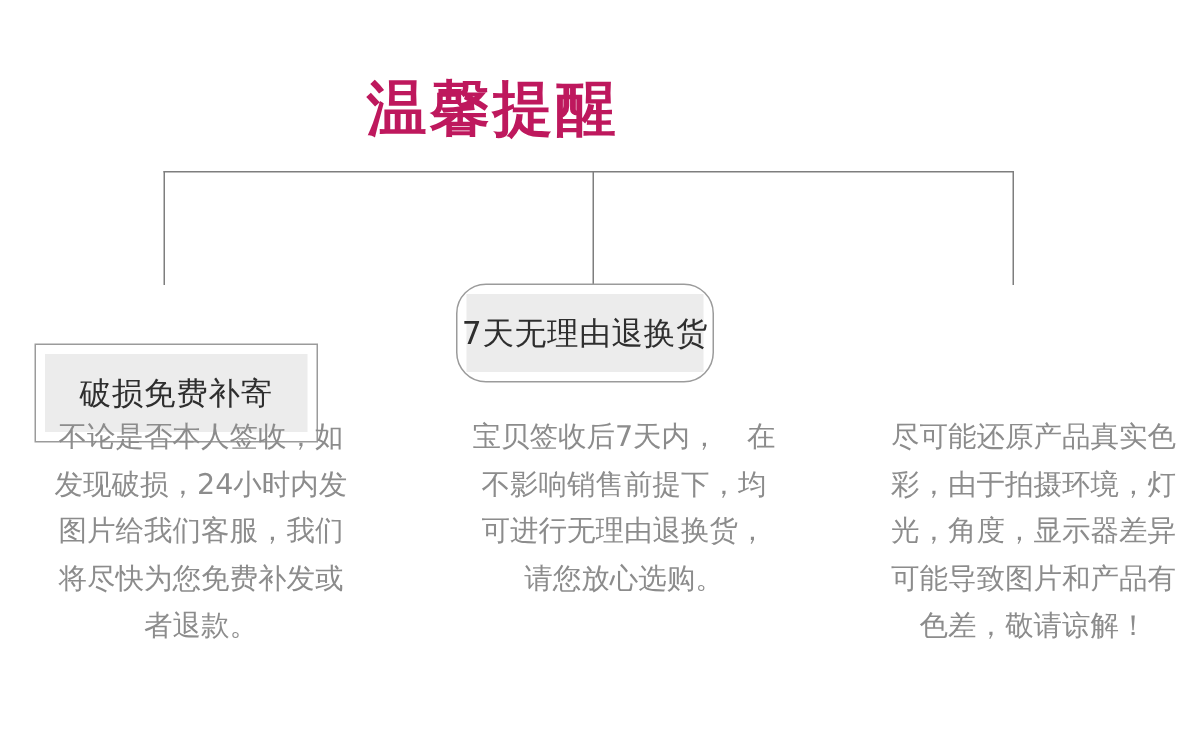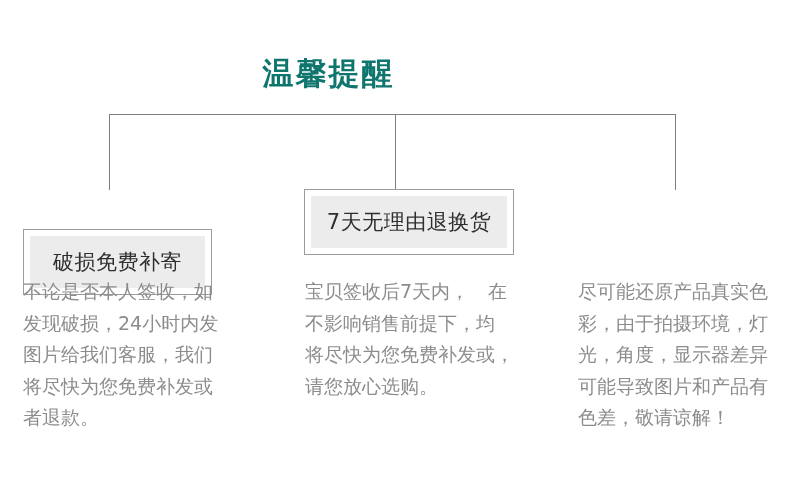--- a/index.html
+++ b/index.html
@@ -14,25 +14,25 @@
     background: #ffffff;
     font-family: "DejaVu Sans", "Liberation Sans", sans-serif;
     overflow: hidden;
   }
   .title {
     position: absolute;
     top: 50px;
     left: 0;
     width: 657px;
     text-align: center;
-    font-size: 31px;
+    font-size: 40px;
     line-height: 46px;
     font-weight: 700;
     letter-spacing: 2px;
-    color: #0f766e;
+    color: #be185d;
   }
   .hline {
     position: absolute;
     top: 114px;
     left: 109px;
     width: 567px;
     height: 1px;
     background: #7e7e7e;
   }
   .vline {
@@ -62,31 +62,31 @@
     align-items: center;
     justify-content: center;
   }
   .policy-box .label {
     font-size: 21px;
     color: #2e2e2e;
     letter-spacing: 0.5px;
     white-space: nowrap;
   }
   .box-1 { left: 23px;  width: 189px; margin-top: 40px; }
-  .box-2 { left: 304px; width: 210px; }
+  .box-2 { left: 304px; width: 172px; border-radius: 20px; }
   .box-3 { left: 578px; width: 188px; }
   .desc {
     position: absolute;
     top: 276px;
     width: 222px;
     font-size: 19px;
     line-height: 31.5px;
     color: #8c8c8c;
     white-space: pre-line;
-    text-align: left;
+    text-align: center;
   }
   .desc-1 { left: 23px; }
   .desc-2 { left: 305px; }
   .desc-3 { left: 578px; }
 </style>
 </head>
 <body>
 
 <div class="stage">
 
@@ -111,21 +111,21 @@
 
 
   <div class="desc desc-1">不论是否本人签收，如
 发现破损，24小时内发
 图片给我们客服，我们
 将尽快为您免费补发或
 者退款。</div>
 
   <div class="desc desc-2">宝贝签收后7天内，　在
 不影响销售前提下，均
-将尽快为您免费补发或，
+可进行无理由退换货，
 请您放心选购。</div>
 
   <div class="desc desc-3">尽可能还原产品真实色
 彩，由于拍摄环境，灯
 光，角度，显示器差异
 可能导致图片和产品有
 色差，敬请谅解！</div>
 
 </div>
 

